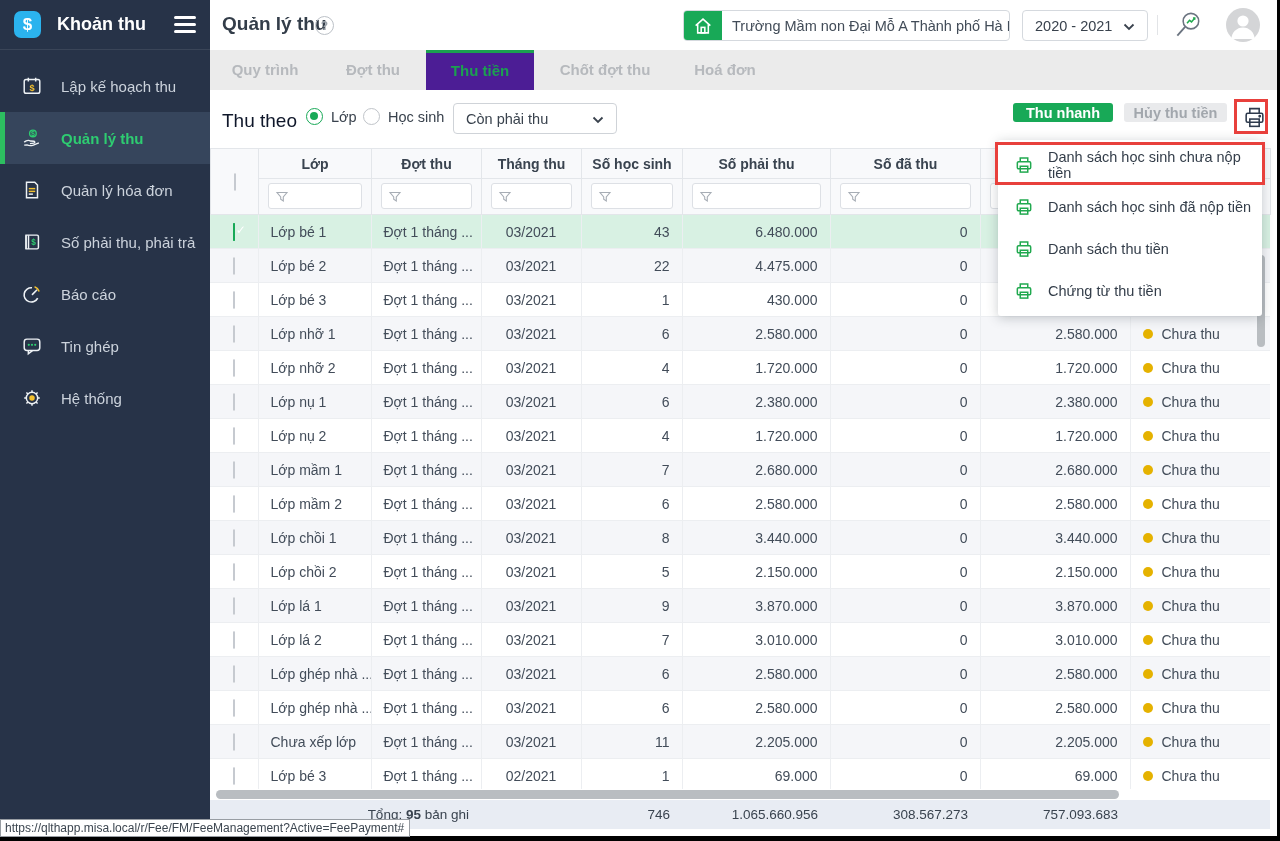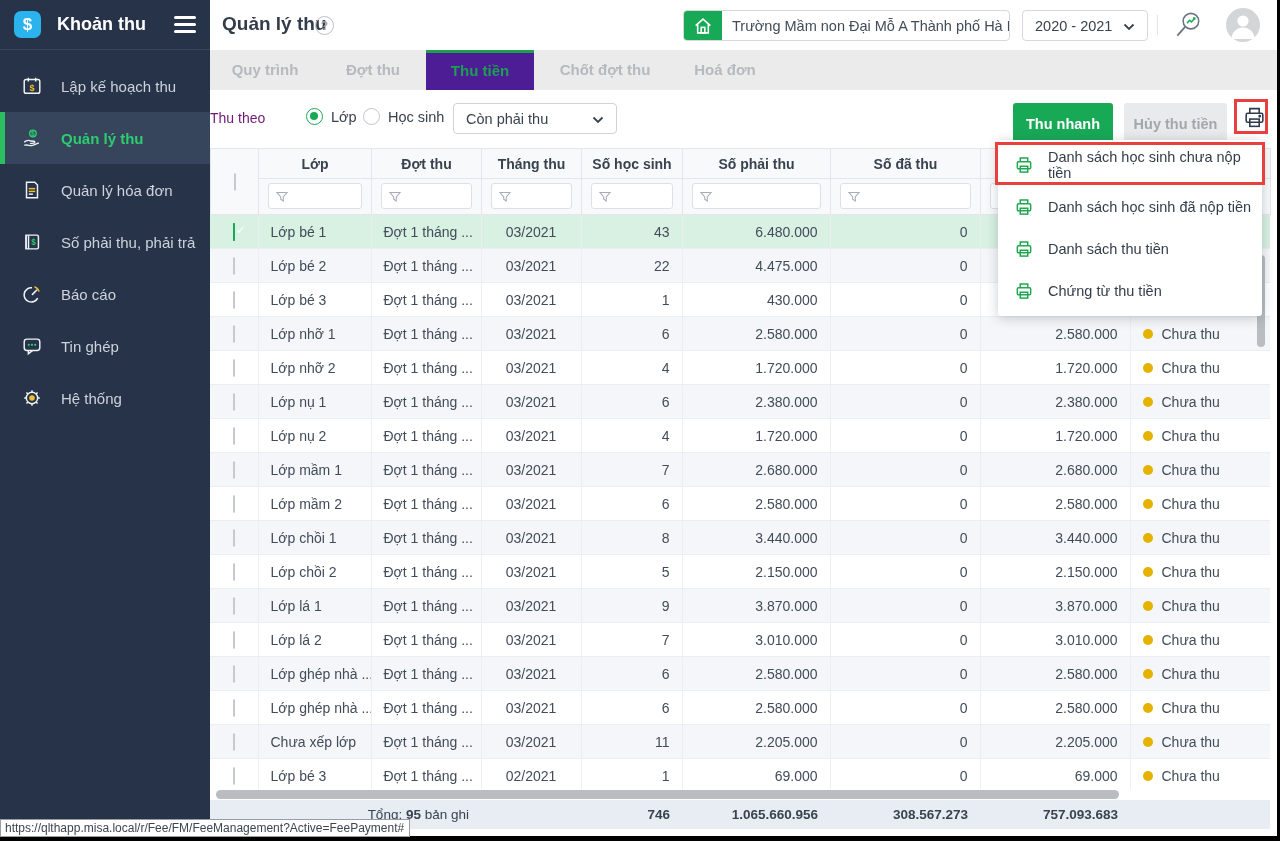--- a/index.html
+++ b/index.html
@@ -33,28 +33,28 @@
   .icon-analytics { position:absolute; left:962px; top:9px; width:33px; height:33px; cursor:pointer; }
   .avatar { position:absolute; left:1016px; top:8px; width:34px; height:34px; cursor:pointer; }
 
   
   .tabsbar { position:absolute; left:210px; right:3px; top:50px; height:40px; background:#ebebeb; display:flex; z-index:2; }
   .tab { height:40px; line-height:40px; text-align:center; font-size:15px; font-weight:600; color:#b6b9bd; cursor:pointer; }
   .tab.active { background:#4c1d95; border-top:3px solid #1ba050; line-height:35px; color:#1ba050; }
 
   
   .filterbar { position:absolute; left:210px; right:3px; top:90px; height:58px; background:#fff; z-index:2; }
-  .flabel { position:absolute; left:0; top:20px; font-size:14px; color:#701a75; }
+  .flabel { position:absolute; left:12px; top:20px; font-size:19px; color:#0f172a; }
   .radio { position:absolute; top:18px; display:flex; align-items:center; gap:8px; font-size:14.5px; color:#39424d; cursor:pointer; }
   .radio .ring { width:17px; height:17px; border-radius:50%; border:1.5px solid #c0c4c9; background:#fff; position:relative; flex:none; }
   .radio.checked .ring { border-color:#18a957; }
   .radio.checked .ring::after { content:""; position:absolute; left:3px; top:3px; width:8px; height:8px; border-radius:50%; background:#18a957; }
   .selectbox { position:absolute; left:243px; top:13px; width:164px; height:31px; border:1px solid #cfd3d8; border-radius:4px; display:flex; align-items:center; padding:0 12px; font-size:14.5px; color:#39424d; cursor:pointer; background:#fff; }
   .selectbox .chev { margin-left:auto; }
-  .btn { position:absolute; top:13px; height:41px; border:none; border-radius:3px; font-size:14.5px; font-weight:600; font-family:inherit; cursor:pointer; }
+  .btn { position:absolute; top:13px; height:19px; border:none; border-radius:3px; font-size:14.5px; font-weight:600; font-family:inherit; cursor:pointer; }
   .btn-green { left:803px; width:100px; background:#18a957; color:#fff; }
   .btn-gray { left:914px; width:103px; background:#e9eaec; color:#a2a7ad; }
   .printbtn { position:absolute; left:1031px; top:15px; width:27px; height:27px; background:#fff; border:none; cursor:pointer; padding:0; }
 
   
   .tablewrap { position:absolute; left:210px; top:148px; width:1060px; bottom:5px; background:#fff; z-index:1; }
   table { border-collapse:collapse; table-layout:fixed; width:1060px; }
   .thead th, .thead td { border:1px solid #e3e6ea; background:#f8f9fb; }
   .thead th { height:30px; font-size:14px; font-weight:600; color:#39434f; text-align:center; padding:0; cursor:pointer; }
   .thead .frow td { height:36px; vertical-align:top; padding:2px 0 0 0; }
@@ -73,21 +73,21 @@
   .dot { width:10px; height:10px; border-radius:50%; background:#e5b200; flex:none; }
 
   
   .hscroll { position:absolute; left:210px; top:789px; width:1060px; height:11px; background:#fff; z-index:3; }
   .hscroll .thumb { position:absolute; left:6px; top:1px; width:903px; height:9px; background:#b9bdc1; border-radius:5px; cursor:grab; }
   .vthumb { position:absolute; left:1257px; top:255px; width:8px; height:92px; background:#b9bdc1; border-radius:4px; z-index:3; cursor:grab; }
 
   
   .summary { position:absolute; left:210px; top:800px; width:1060px; height:29px; background:#e8ecf3; z-index:3; }
   .summary td { height:29px; font-size:13.5px; color:#39434f; padding:0 12px; white-space:nowrap; }
-  .summary .sum { font-weight:700; text-align:right; }
+  .summary .sum { font-weight:400; text-align:right; }
   .summary .tlabel { padding-left:52px;text-align:right; }
   .summary .tlabel b { font-weight:700; }
 
   
   .printmenu { position:absolute; left:998px; top:140px; width:264px; background:#fff; border-radius:3px; box-shadow:0 2px 12px rgba(40,50,60,.25); padding:4px 0; z-index:40; }
   .pm-item { height:42px; display:flex; align-items:center; padding-left:16px; gap:14px; font-size:14.5px; color:#333d49; cursor:pointer; }
   .pm-item svg { flex:none; }
 
   
   .redbox { position:absolute; border:3px solid #e8403c; z-index:50; pointer-events:none; }

